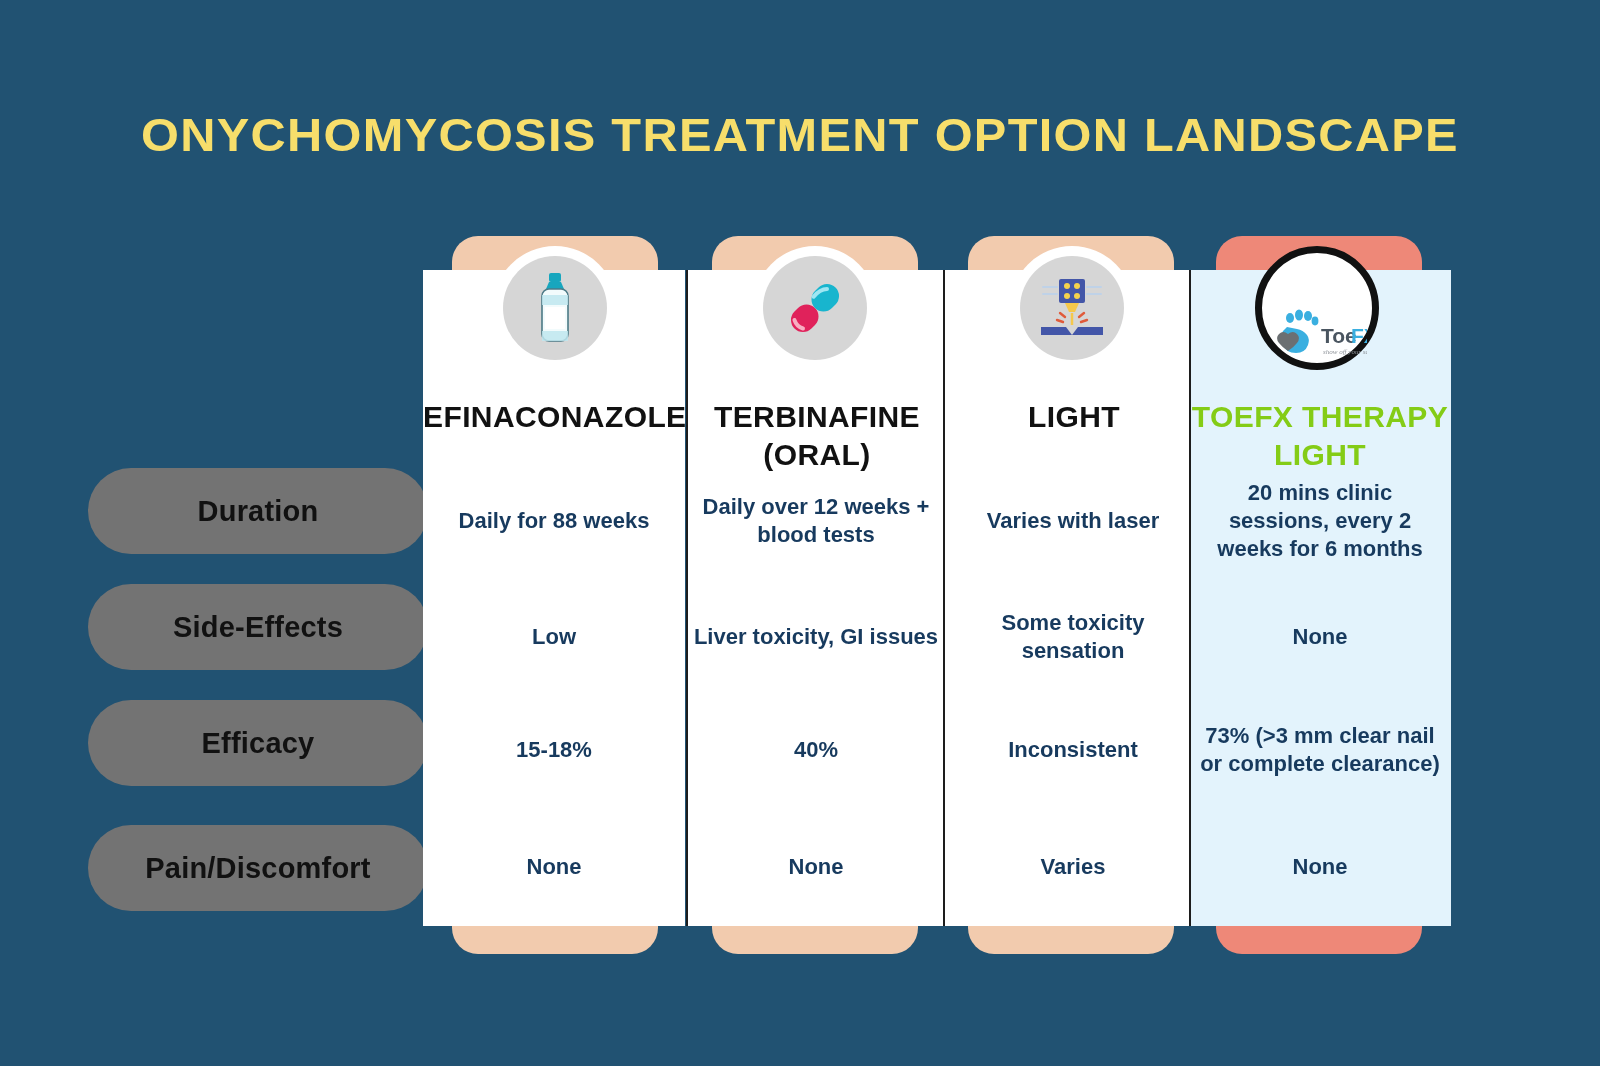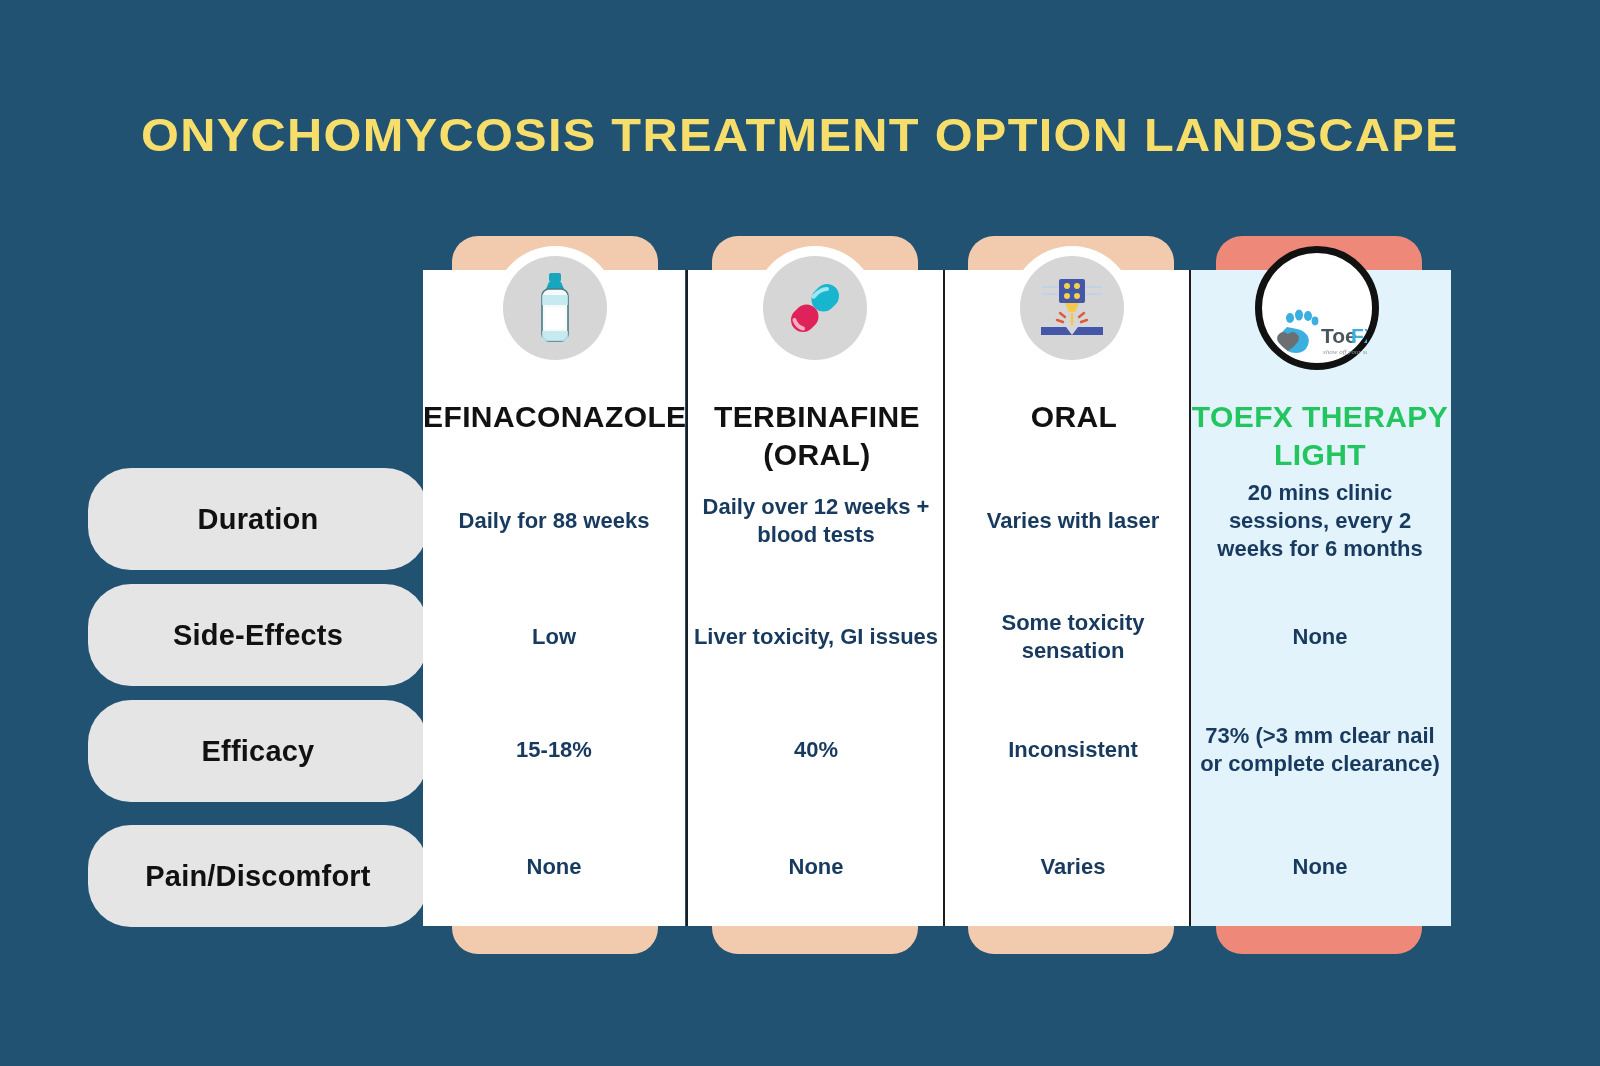--- a/index.html
+++ b/index.html
@@ -36,22 +36,22 @@
   .labels {
     position: absolute;
     left: 88px;
     top: 468px;
     width: 340px;
   }
   .label-pill {
     position: absolute;
     left: 0;
     width: 340px;
-    height: 102px;
-    background: #e5e5e5;
+    height: 86px;
+    background: #737373;
     border-radius: 43px;
     display: flex;
     align-items: center;
     justify-content: center;
     color: #111111;
     font-size: 29px;
     font-weight: bold;
     letter-spacing: 0.2px;
   }
   .label-pill.r0 { top: 0px; }
@@ -134,21 +134,21 @@
     text-align: center;
     font-size: 30px;
     font-weight: bold;
     line-height: 1.28;
     color: #111111;
     letter-spacing: 0.4px;
   }
   .col-head.c0 { left: 423px; }
   .col-head.c1 { left: 686px; }
   .col-head.c2 { left: 943px; }
-  .col-head.c3 { left: 1189px; color: #22c55e; }
+  .col-head.c3 { left: 1189px; color: #84cc16; }
 
   
   .cell {
     position: absolute;
     width: 248px;
     text-align: center;
     color: #173A5E;
     font-size: 22px;
     font-weight: bold;
     line-height: 1.27;
@@ -257,21 +257,21 @@
       <path d="M21 25 q-5 -4 -9 0 q-4 4 0 9 q3 4 9 8 q6 -4 9 -8 q4 -5 0 -9 q-4 -4 -9 0 z" fill="#6B6F72"></path>
       <text x="54" y="34" font-family="Liberation Sans, sans-serif" font-size="21" font-weight="bold" fill="#4A5560">Toe</text>
       <text x="84" y="34" font-family="Liberation Sans, sans-serif" font-size="21" font-weight="bold" fill="#3AAFE0">FX</text>
       <text x="56" y="45" font-family="Liberation Serif, serif" font-size="7" font-style="italic" fill="#8E9399">show off your sandals</text>
     </svg>
   </div>
 </div>
 
 <div class="col-head c0">EFINACONAZOLE</div>
 <div class="col-head c1">TERBINAFINE (ORAL)</div>
-<div class="col-head c2">ORAL</div>
+<div class="col-head c2">LIGHT</div>
 <div class="col-head c3">TOEFX THERAPY LIGHT</div>
 
 <div class="cell c0 r0">
     <span>Daily for 88 weeks</span>
   </div>
 <div class="cell c0 r1">
     <span>Low</span>
   </div>
 <div class="cell c0 r2">
     <span>15-18%</span>

